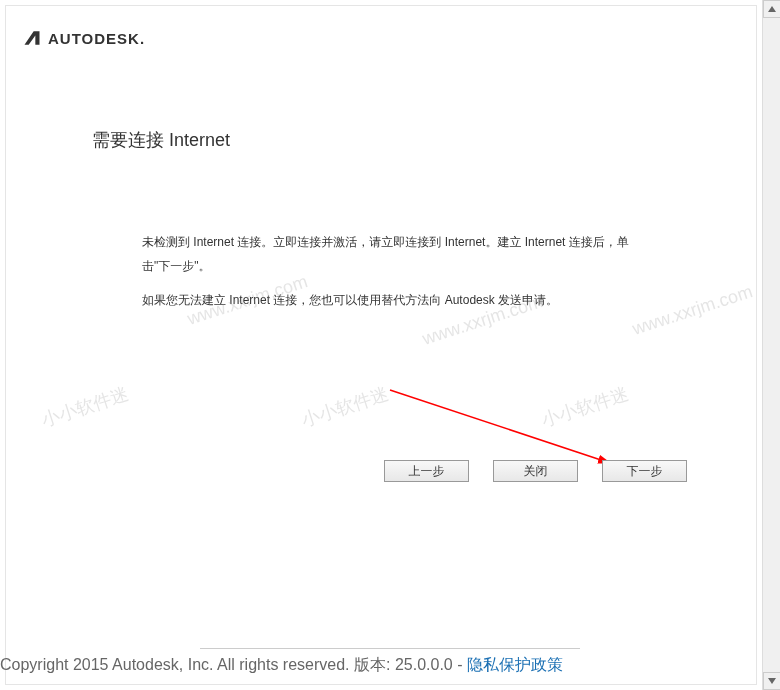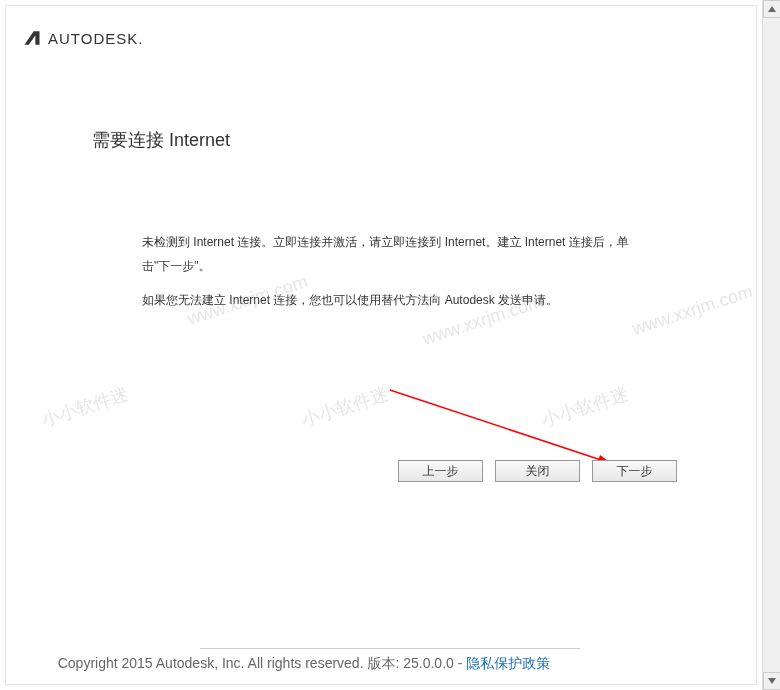--- a/index.html
+++ b/index.html
@@ -73,21 +73,21 @@
       display: flex;
       align-items: center;
       gap: 6px;
     }
     .logo-icon {
       width: 20px;
       height: 20px;
     }
     .logo-text {
       font-size: 15px;
-      font-weight: 400;
+      font-weight: 700;
       letter-spacing: 1px;
       color: #333;
     }
     .heading {
       position: absolute;
       left: 92px;
       top: 128px;
       font-size: 18px;
       font-weight: 400;
       color: #333;
@@ -128,24 +128,24 @@
     .radio-circle.selected::after {
       content: '';
       width: 7px;
       height: 7px;
       background: #333;
       border-radius: 50%;
       display: block;
     }
     .button-row {
       position: absolute;
-      right: 85px;
+      right: 75px;
       top: 460px;
       display: flex;
-      gap: 12px;
+      gap: 24px;
     }
     .btn {
       width: 85px;
       height: 22px;
       background: linear-gradient(to bottom, #f8f8f8, #e8e8e8);
       border: 1px solid #999;
       font-size: 12px;
       color: #333;
       cursor: pointer;
       display: flex;
@@ -163,22 +163,22 @@
       left: 200px;
       top: 648px;
       width: 380px;
       border-top: 1px solid #ccc;
     }
     .footer {
       position: absolute;
       left: 0;
       width: 608px;
       top: 655px;
-      text-align: center;
-      font-size: 14px;
+      text-align: left;
+      font-size: 16px;
       color: #666;
     }
     .footer a {
       color: #1a6fb3;
       text-decoration: none;
     }
     .watermark {
       position: absolute;
       color: rgba(150,150,150,0.25);
       font-size: 18px;

